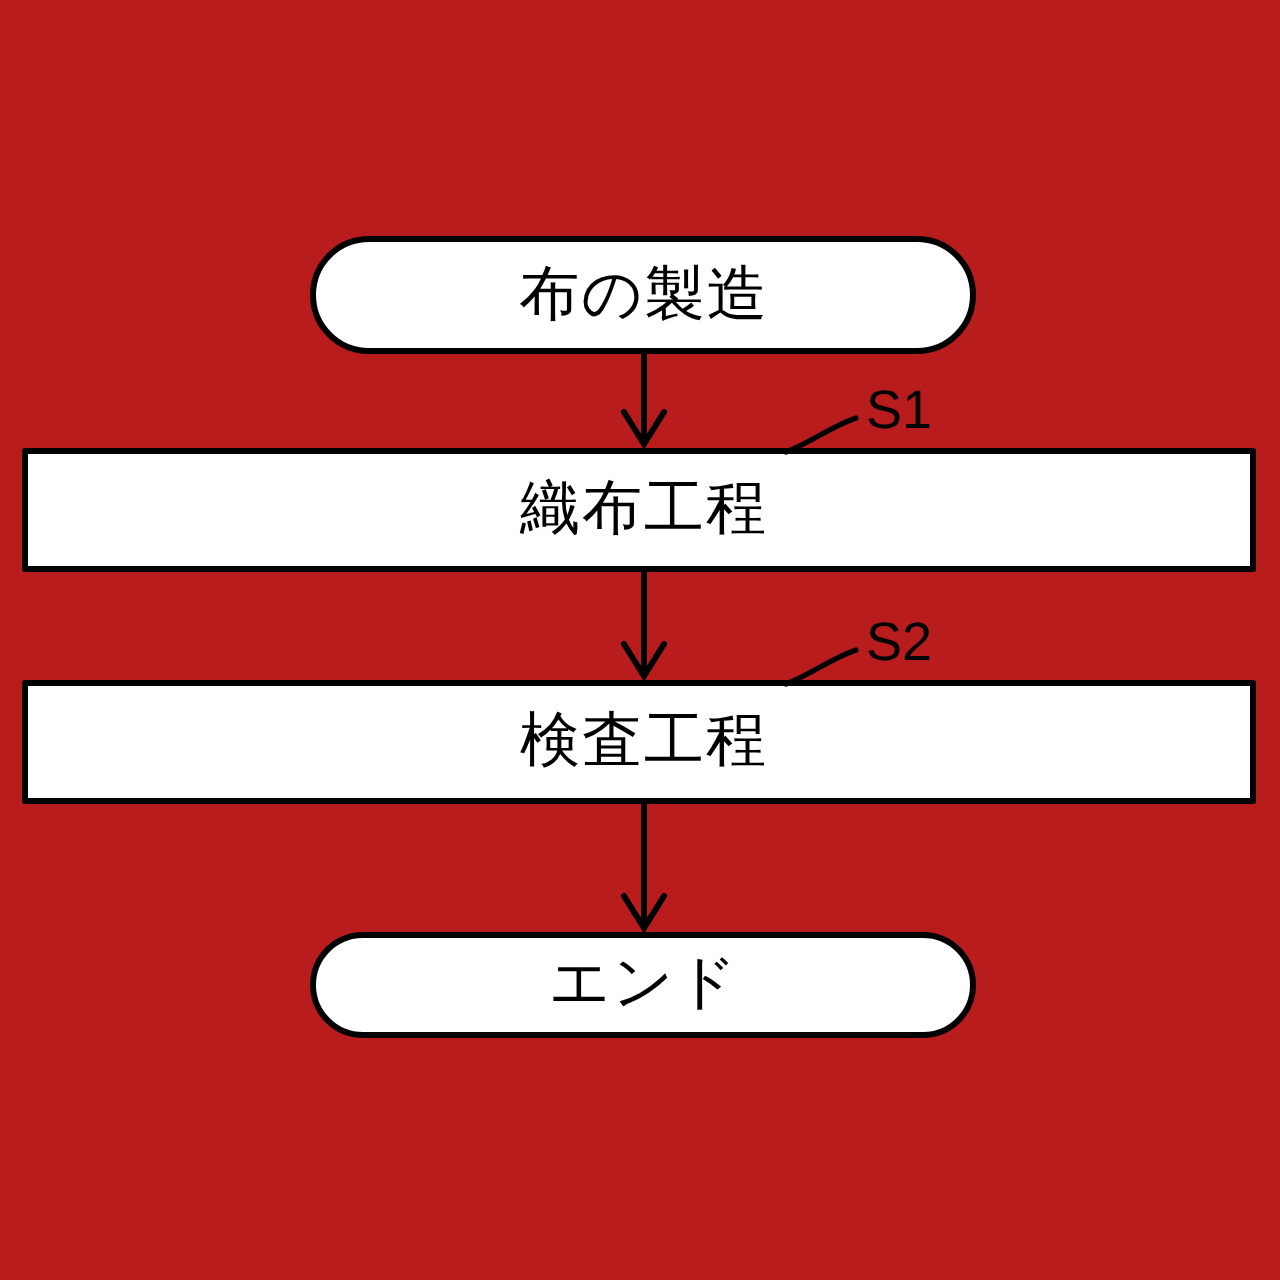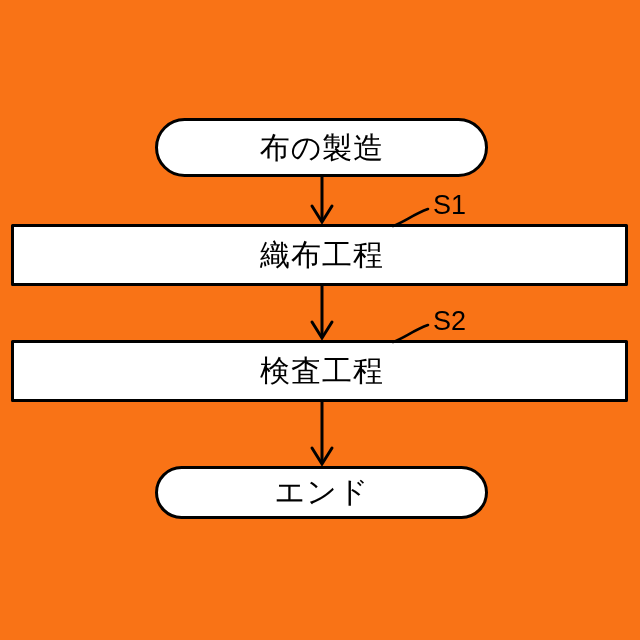--- a/index.html
+++ b/index.html
@@ -11,21 +11,21 @@
   body {
     width: 640px;
     height: 640px;
     overflow: hidden;
     font-family: "Liberation Sans", "DejaVu Sans", sans-serif;
   }
   #diagram-root {
     position: relative;
     width: 640px;
     height: 640px;
-    background: #f97316;
+    background: #b91c1c;
   }
   #flow-svg {
     position: absolute;
     left: 0;
     top: 0;
     width: 640px;
     height: 640px;
     display: block;
   }
   .node-shape {

